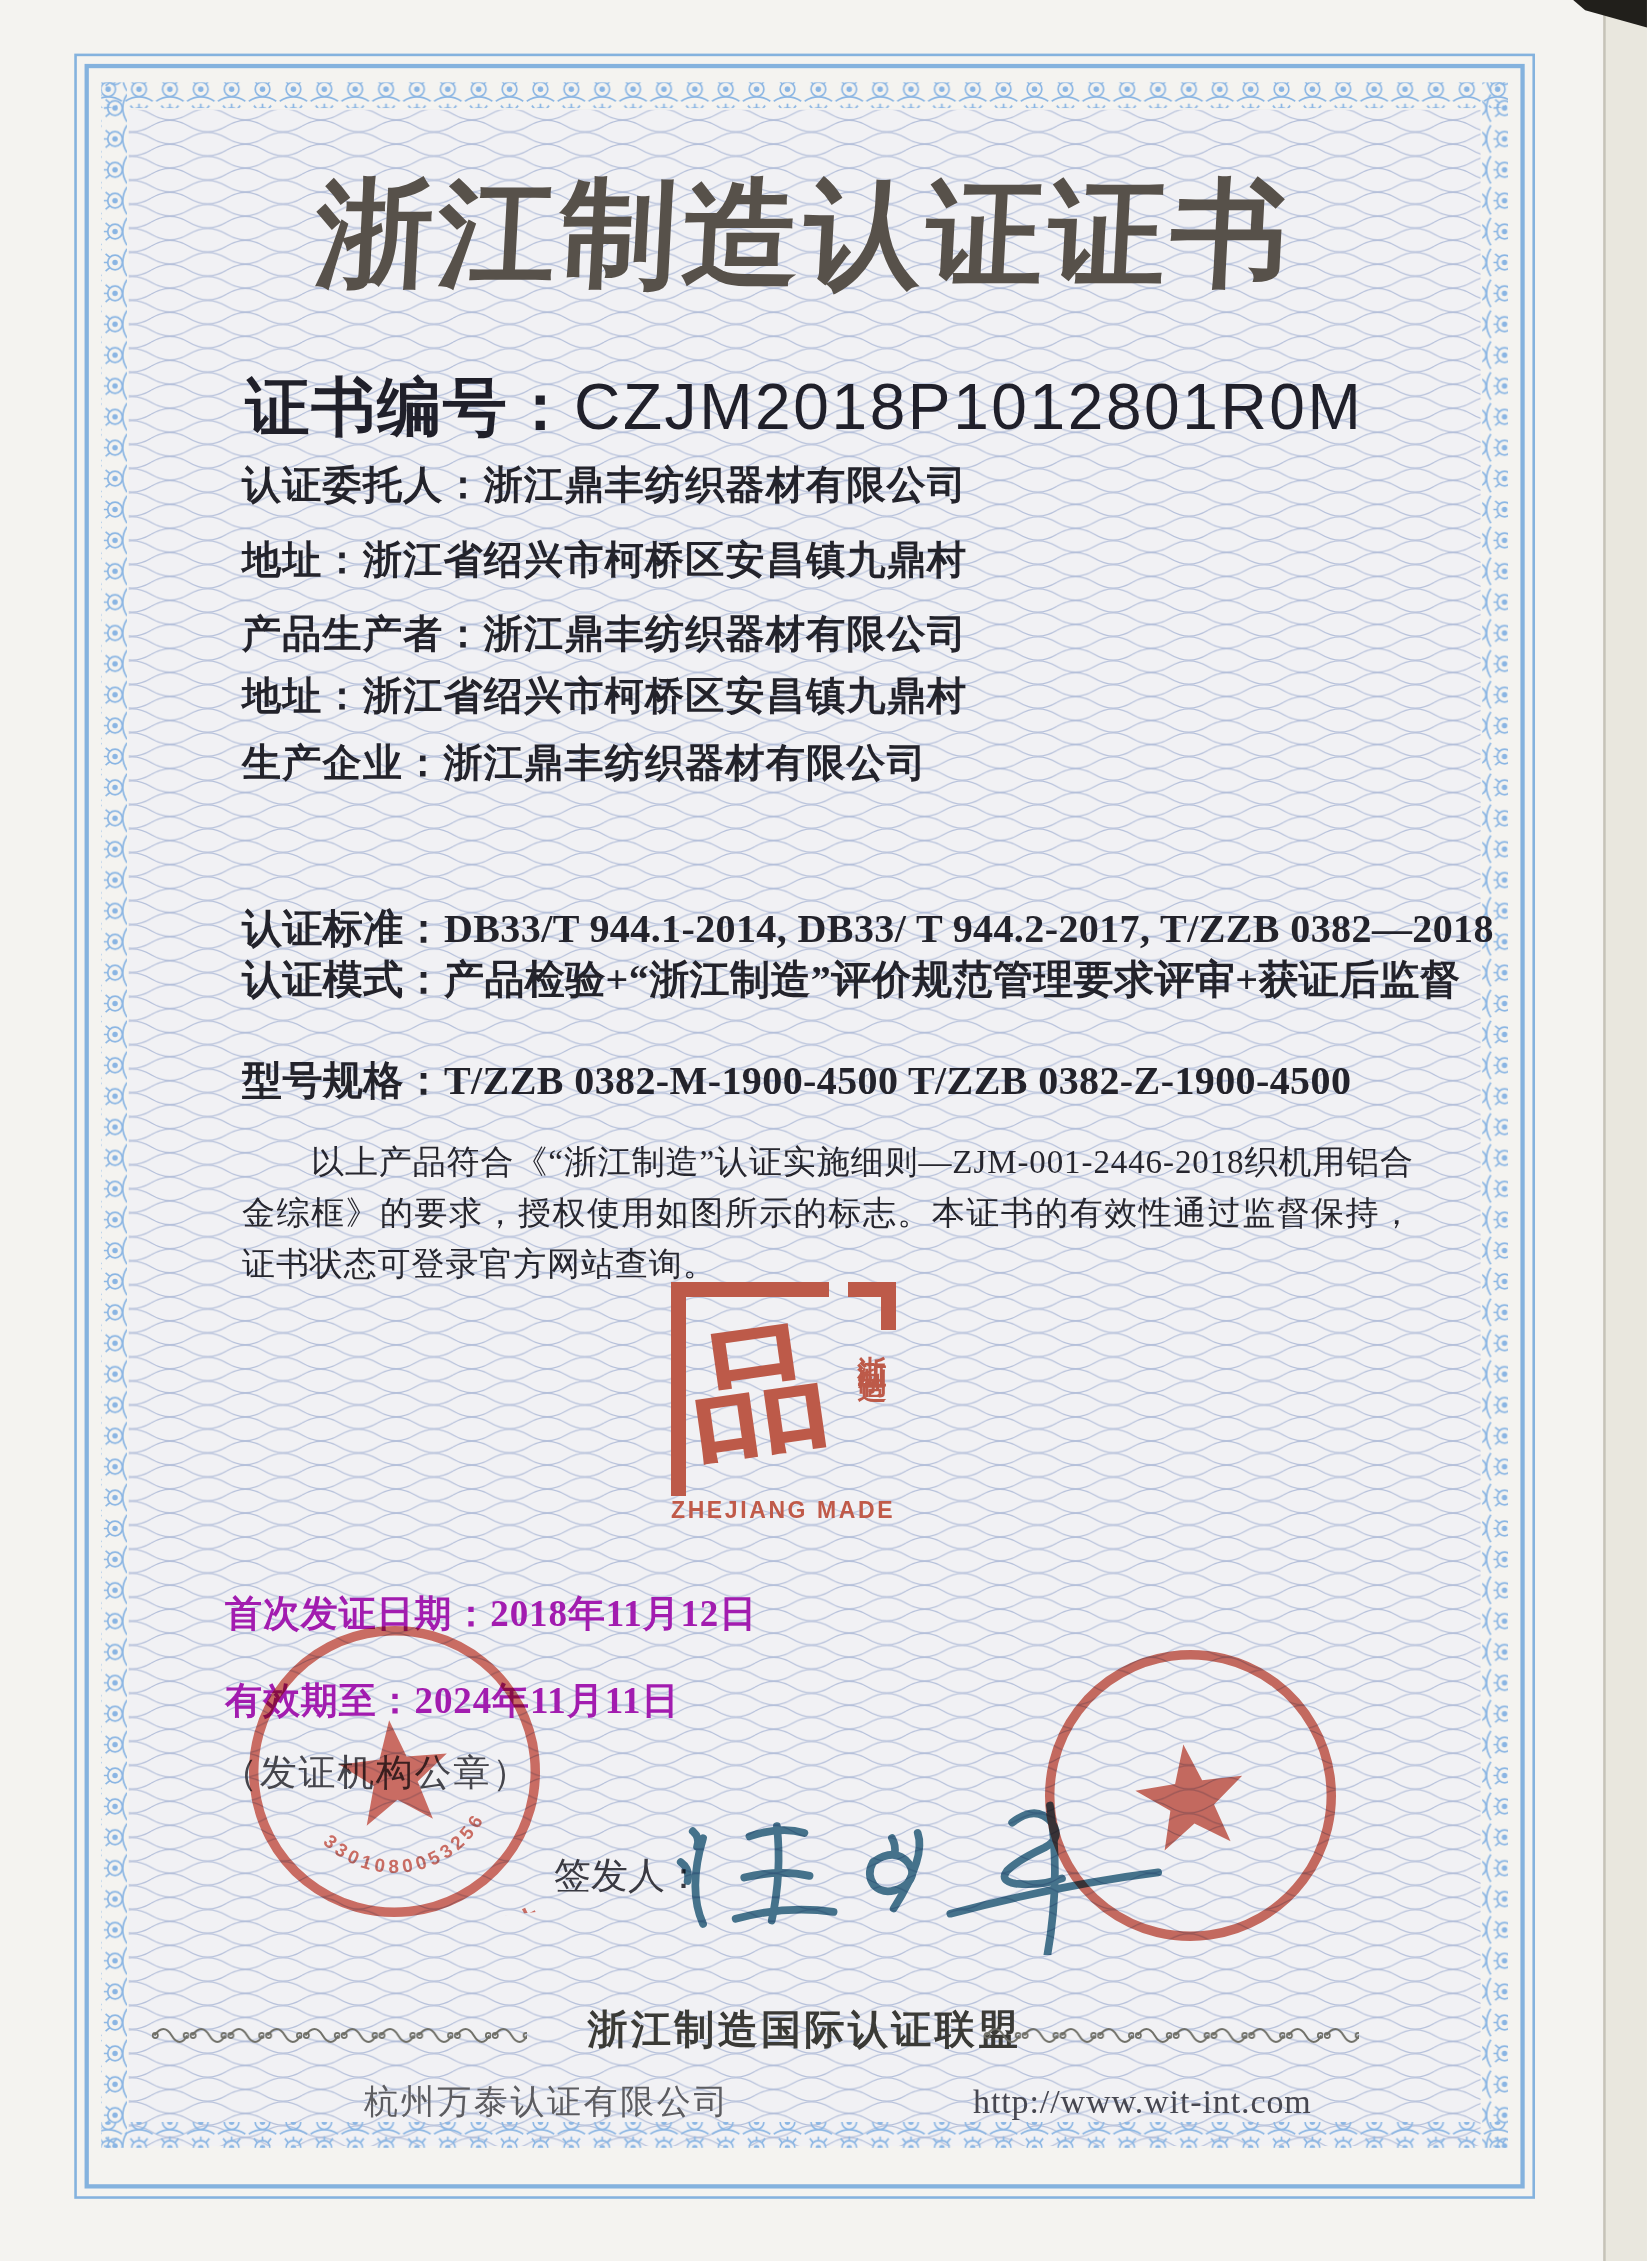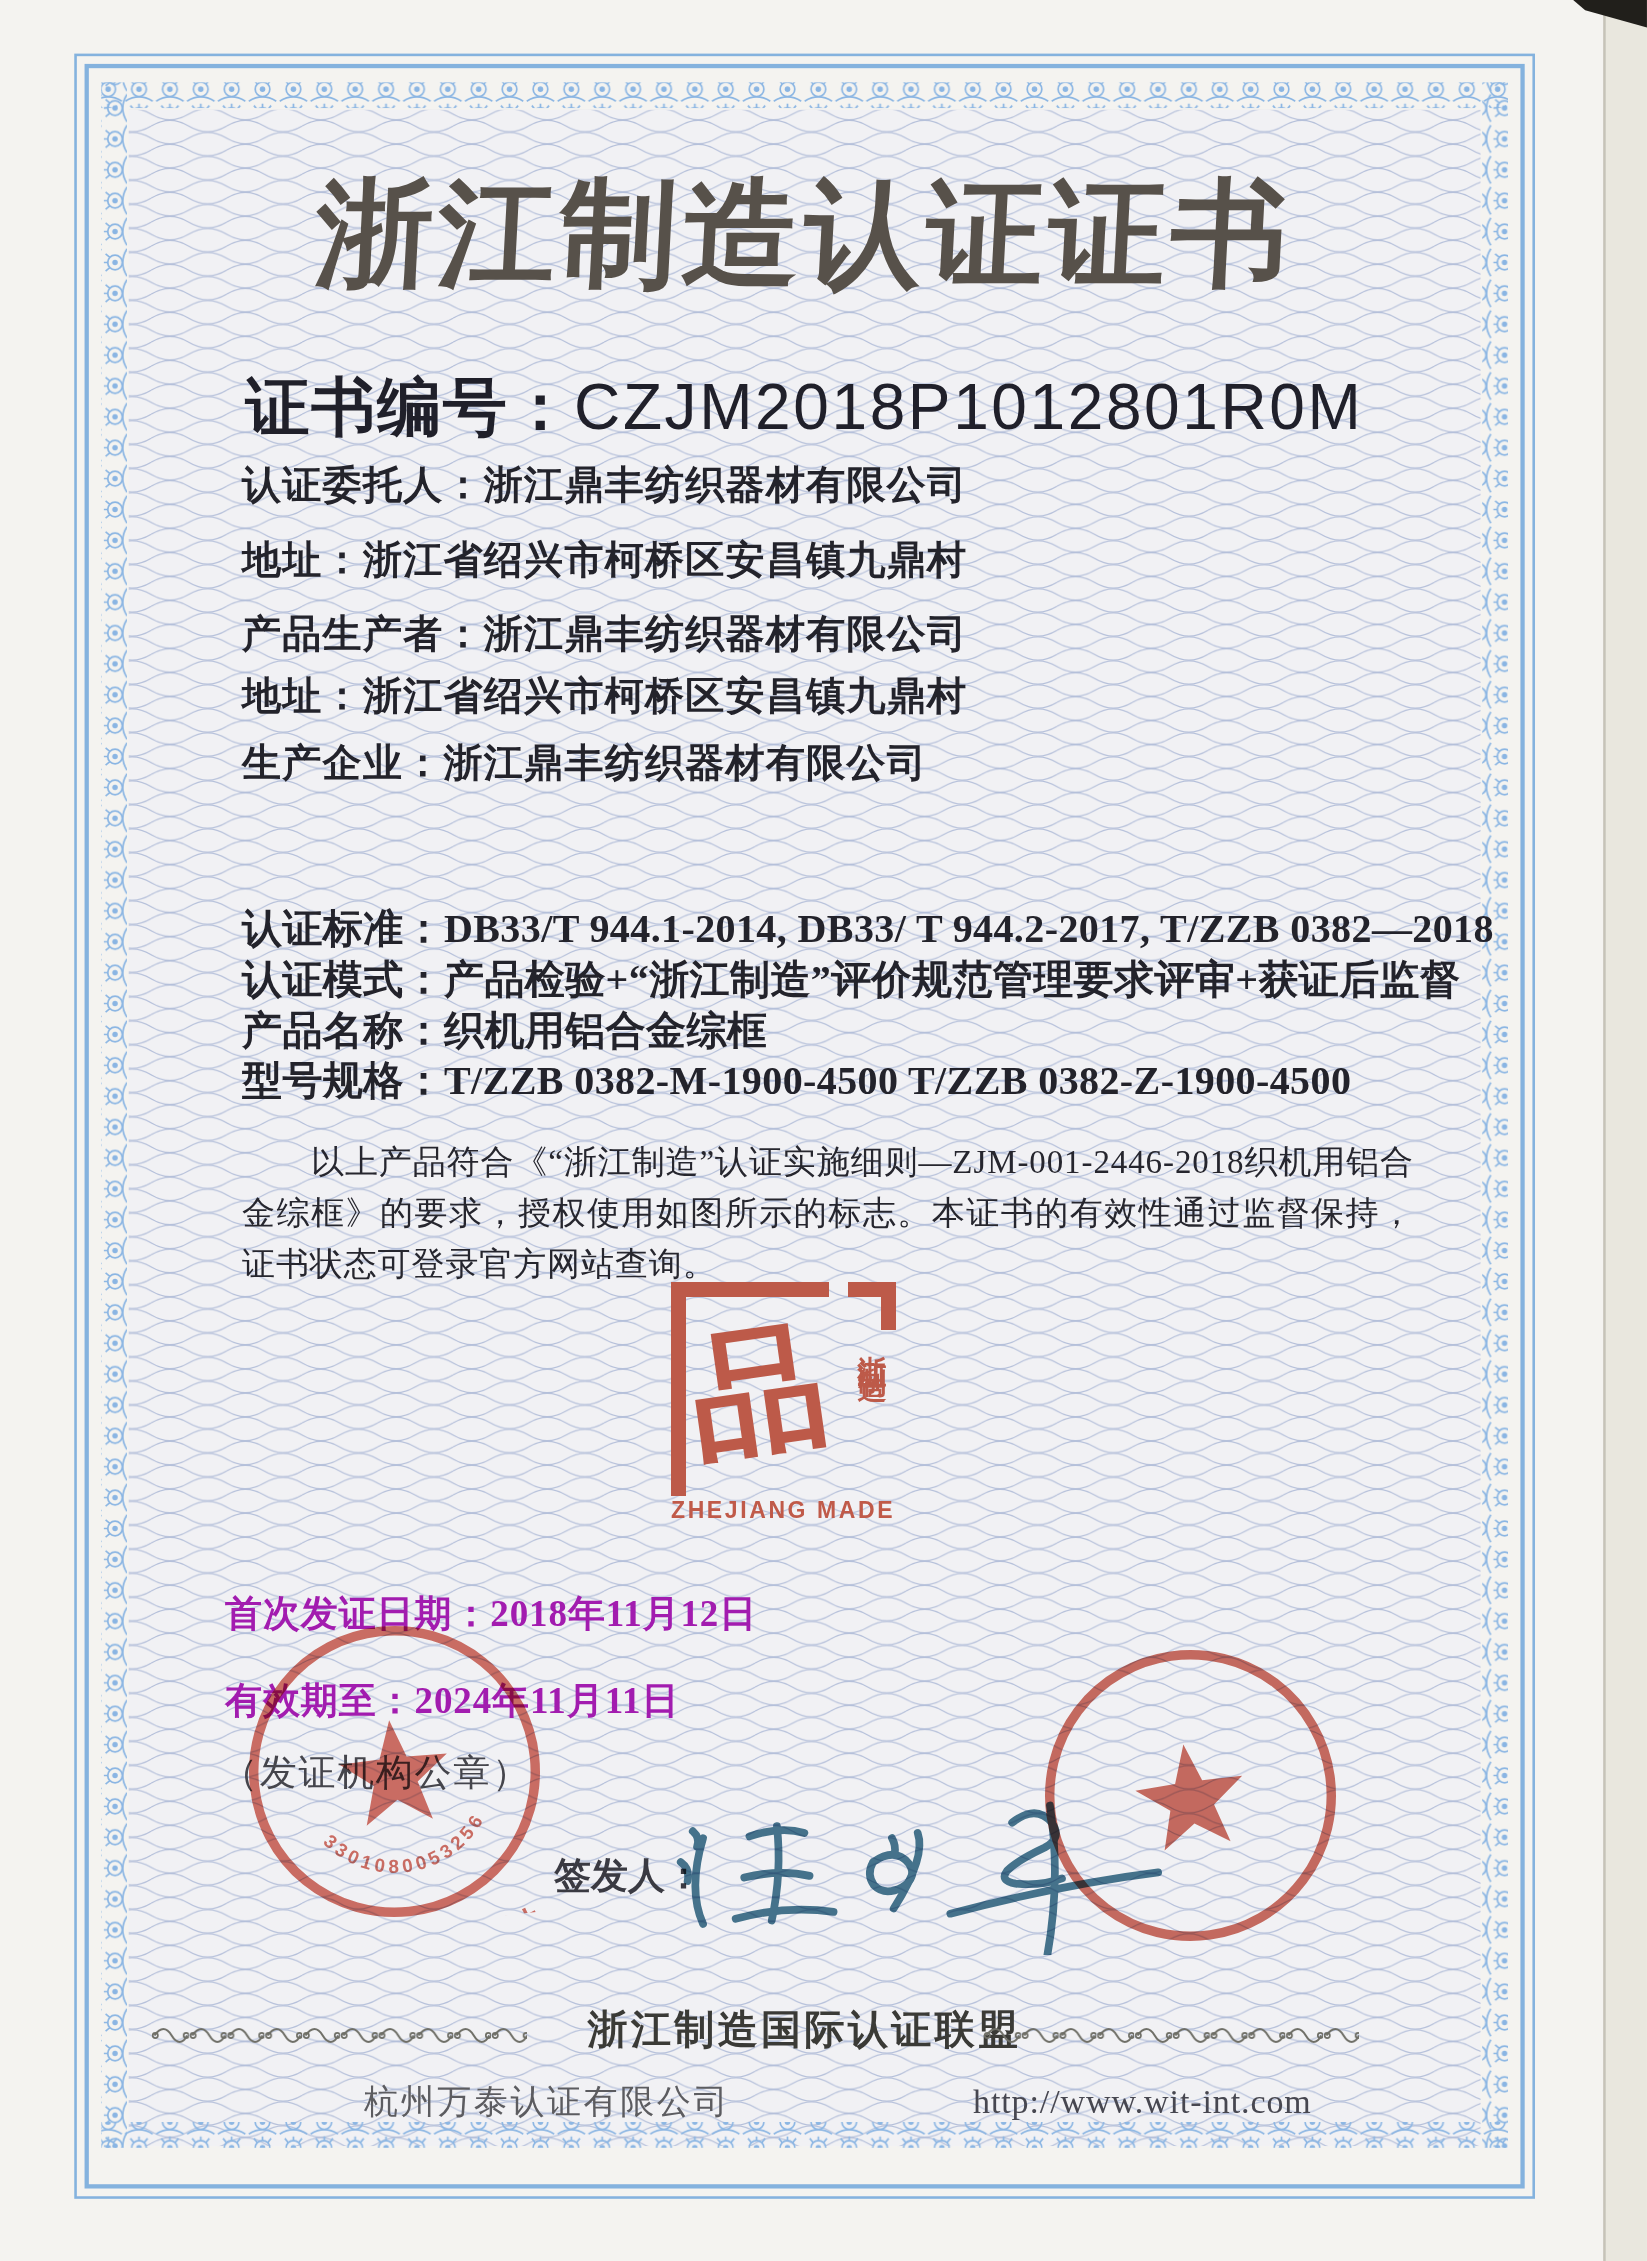--- a/index.html
+++ b/index.html
@@ -13,21 +13,21 @@
          color:#57514a;transform:skewX(-3deg);}
   .certno{left:0;top:364px;width:1609px;text-align:center;font-size:64px;color:#20202a;}
   .certno .lbl{font-weight:700;letter-spacing:1.7px;}
   .certno .val{font-family:"Liberation Sans",sans-serif;letter-spacing:2.6px;font-weight:500;}
   .frow{left:242px;font-size:39px;font-weight:700;color:#23232b;letter-spacing:1.3px;white-space:nowrap;}
   .srow{left:242px;font-size:40px;font-weight:600;color:#23232b;letter-spacing:0.4px;white-space:nowrap;}
   .para{left:242px;top:1137px;width:1172px;font-size:33px;font-weight:500;line-height:51px;
         color:#26262e;text-align:justify;text-indent:69px;letter-spacing:0.9px;}
   .dateline{left:225px;font-size:37px;font-weight:700;color:#a21caf;letter-spacing:0.9px;white-space:nowrap;}
   .sealnote{left:221px;top:1748px;font-size:37px;font-weight:500;color:#45454c;letter-spacing:1.7px;}
-  .signer{left:554px;top:1851px;font-size:37px;font-weight:700;color:#3a3a42;}
+  .signer{left:554px;top:1851px;font-size:37px;font-weight:400;color:#3a3a42;}
   .alliance{left:0;top:2002px;width:1609px;text-align:center;font-size:40px;font-weight:700;
             color:#3a3a36;letter-spacing:3.4px;}
   .footer-org{left:364px;top:2079px;font-size:34px;color:#5c5c60;letter-spacing:2.6px;}
   .footer-url{left:949px;top:2083px;font-size:34px;color:#474750;letter-spacing:0.9px;margin-left:24px;}
   
   .logo{left:671px;top:1282px;width:225px;height:242px;}
   .logo .bar{position:absolute;background:#bd5a49;}
   .logo .pin{position:absolute;left:19px;top:19px;font-size:136px;font-weight:700;
              font-family:"DejaVu Serif",serif;color:#bd5a49;transform:rotate(-8deg);}
   .logo .vtext{position:absolute;right:3.4px;top:50px;writing-mode:vertical-rl;font-size:29px;
@@ -107,23 +107,20 @@
   <div class="abs frow" style="top:736px">
     <span>生产企业：</span><span>浙江鼎丰纺织器材有限公司</span>
   </div>
 
   <div class="abs srow" style="top:901px">
     <span>认证标准：</span><span>DB33/T 944.1-2014, DB33/ T 944.2-2017, T/ZZB 0382—2018</span>
   </div>
   <div class="abs srow" style="top:952px">
     <span>认证模式：</span><span>产品检验+“浙江制造”评价规范管理要求评审+获证后监督</span>
   </div>
-  <div class="abs srow" style="top:1003px">
-    <span>产品名称：</span><span>织机用铝合金综框</span>
-  </div>
   <div class="abs srow" style="top:1053px">
     <span>型号规格：</span><span>T/ZZB 0382-M-1900-4500 T/ZZB 0382-Z-1900-4500</span>
   </div>
 
   <div class="abs para">以上产品符合《“浙江制造”认证实施细则—ZJM-001-2446-2018织机用铝合金综框》的要求，授权使用如图所示的标志。本证书的有效性通过监督保持，证书状态可登录官方网站查询。</div>
 
   <div class="abs logo">
     <div class="bar" style="left:0;top:0;width:14.6px;height:214px"></div>
     <div class="bar" style="left:0;top:0;width:158px;height:14.6px"></div>
     <div class="bar" style="left:177px;top:0;width:48px;height:14.6px"></div>

